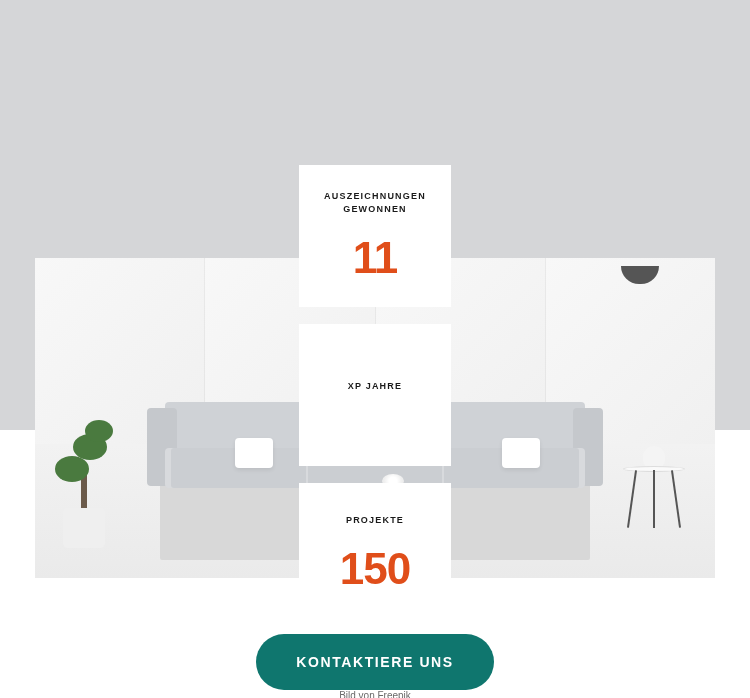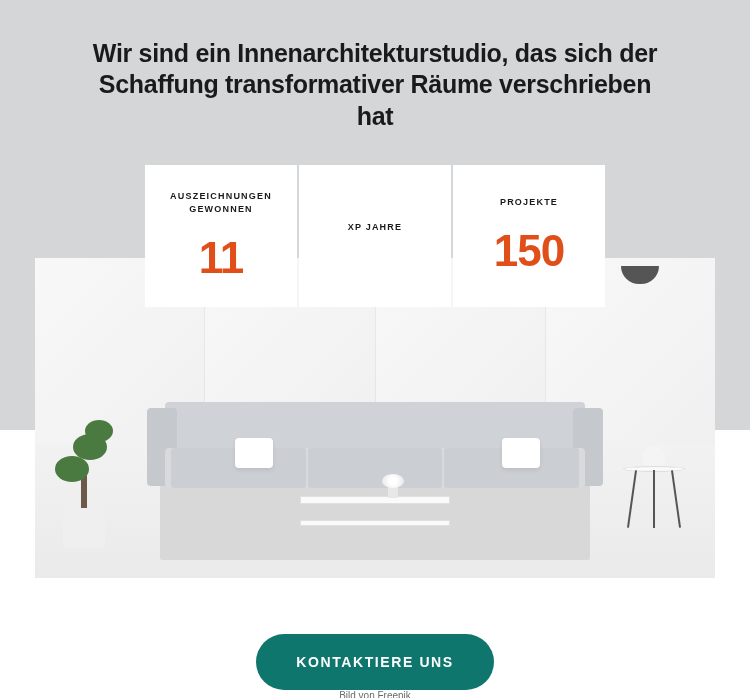--- a/index.html
+++ b/index.html
@@ -1,19 +1,19 @@
 <!DOCTYPE html>
 <html><head>
   <meta charset="utf-8">
   <style>
     * { margin: 0; padding: 0; box-sizing: border-box; }
     body { font-family: -apple-system, BlinkMacSystemFont, "Segoe UI", Arial, sans-serif; width: 750px; height: 698px; background: #fff; overflow: hidden; }
     .hero-top { background: #d5d6d8; width: 100%; height: 430px; position: relative; }
     .headline { text-align: center; color: #1a1a1a; font-size: 25px; font-weight: 700; line-height: 1.25; padding: 38px 80px 0; letter-spacing: -0.3px; }
-    .stats-row { position: absolute; top: 165px; left: 50%; transform: translateX(-50%); display: flex; gap: 2px; z-index: 3; }
+    .stats-row { position: absolute; top: 165px; left: 50%; transform: translateX(-50%); display: flex; gap: 17px; z-index: 3; flex-direction: column; }
     .stat-card { background: #fff; width: 152px; height: 142px; display: flex; flex-direction: column; align-items: center; justify-content: center; padding: 18px 8px; }
     .stat-label { font-size: 9px; font-weight: 700; letter-spacing: 1.2px; color: #1a1a1a; text-align: center; line-height: 1.5; margin-bottom: 16px; text-transform: uppercase; }
     .stat-value { font-size: 44px; font-weight: 800; color: #e04e1a; letter-spacing: -1px; }
     .interior-scene { position: absolute; top: 258px; left: 50%; transform: translateX(-50%); width: 680px; height: 320px; z-index: 1; background: linear-gradient(180deg, #f5f5f5 0%, #eeeeee 55%, #e8e8e8 100%); overflow: hidden; }
     .wall-panels { position: absolute; top: 0; left: 0; right: 0; height: 58%; display: flex; }
     .wall-panel { flex: 1; border-right: 1px solid rgba(0,0,0,0.06); background: linear-gradient(135deg, #f8f8f8 0%, #f0f0f0 100%); }
     .wall-panel:last-child { border-right: none; }
     .floor { position: absolute; bottom: 0; left: 0; right: 0; height: 42%; background: linear-gradient(180deg, #f2f2f2 0%, #eaeaea 100%); }
     .rug { position: absolute; bottom: 18px; left: 50%; transform: translateX(-50%); width: 430px; height: 90px; background: #d8d8d8; border-radius: 2px; }
     .sofa { position: absolute; bottom: 76px; left: 50%; transform: translateX(-50%); width: 420px; height: 100px; }
@@ -50,21 +50,20 @@
     .dome-lamp { position: absolute; top: 8px; right: 56px; width: 38px; height: 18px; background: #555; border-radius: 0 0 38px 38px; }
     .cta-wrap { text-align: center; margin-top: 168px; }
     .cta-button { display: inline-block; background: #0f766e; color: #fff; font-size: 14px; font-weight: 700; letter-spacing: 1.6px; padding: 20px 40px; border-radius: 999px; border: none; cursor: pointer; text-transform: uppercase; margin-top: 36px; }
     .credit { text-align: center; margin-top: 0; font-size: 10px; color: #6b6b6b; }
     .credit-link { color: #6b6b6b; text-decoration: underline; cursor: pointer; }
   </style>
 </head>
 <body>
 
 <div class="hero-top">
-  <h1 class="headline">Wir sind ein Innenarchitekturstudio, das sich der Schaffung transformativer Räume verschrieben hat</h1>
 
   <div class="stats-row">
     <div class="stat-card">
       <div class="stat-label">AUSZEICHNUNGEN GEWONNEN</div>
       <div class="stat-value">11</div>
     </div>
     <div class="stat-card">
       <div class="stat-label">XP JAHRE</div>
     </div>
     <div class="stat-card">

